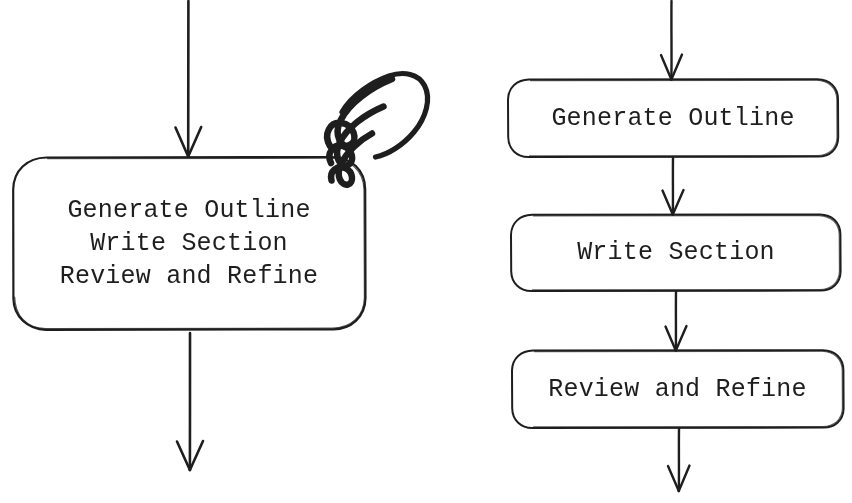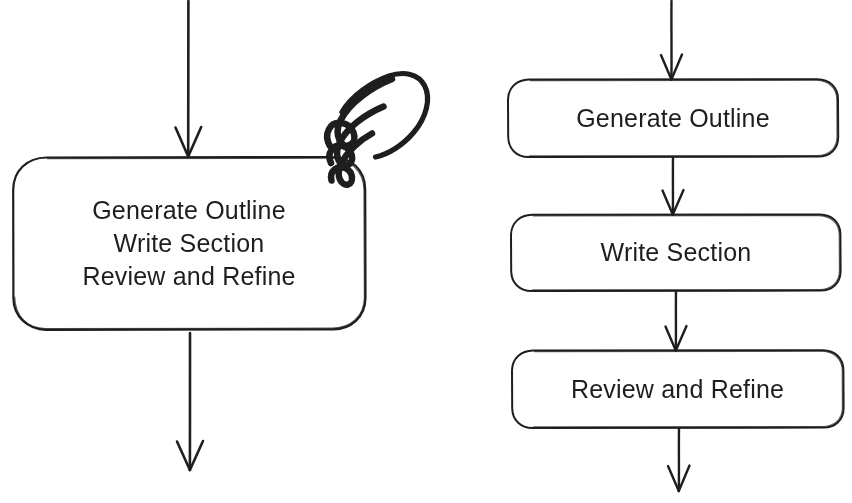--- a/index.html
+++ b/index.html
@@ -29,21 +29,21 @@
     display: block;
   }
   .node-label {
     position: absolute;
     display: flex;
     flex-direction: column;
     align-items: center;
     justify-content: center;
     text-align: center;
     color: #1e1e1e;
-    font-family: Liberation Sans, sans-serif;
+    font-family: Liberation Mono, monospace;
     font-size: 25px;
     line-height: 33px;
     letter-spacing: 0.2px;
     white-space: pre;
     pointer-events: none;
   }
   .node-label span { display: block; }
   .lbl-left {
     left: 13px;
     top: 157px;

